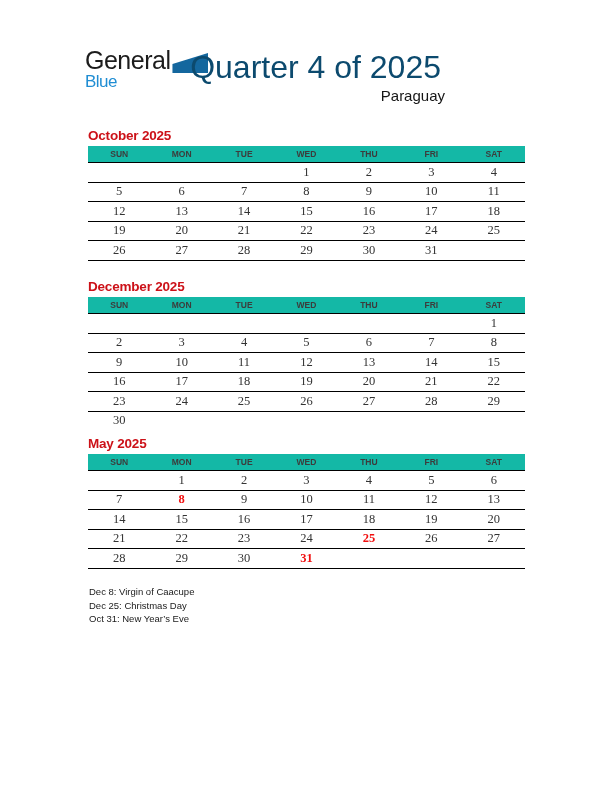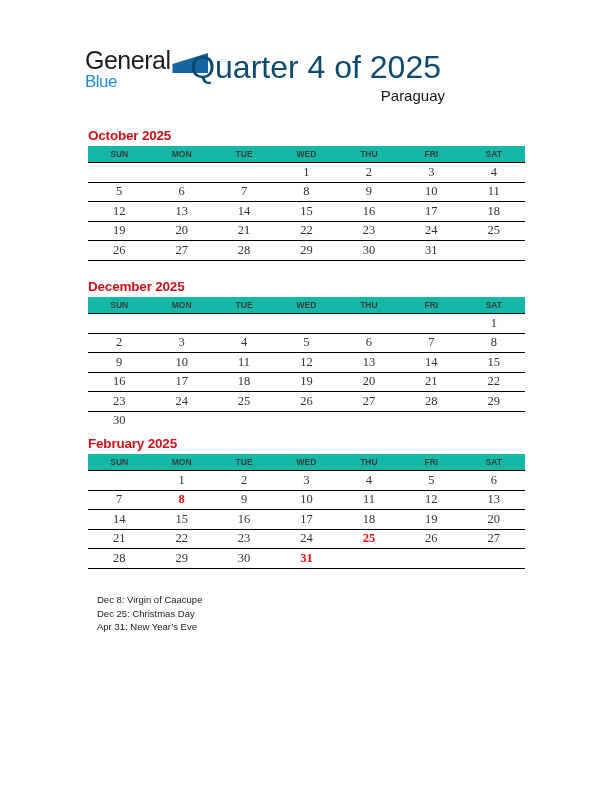--- a/index.html
+++ b/index.html
@@ -58,21 +58,21 @@
   }
   .cal-row.no-border{border-bottom:none;}
   .cal-cell{
     text-align:center;
     font-family:"Liberation Serif","DejaVu Serif",serif;
     font-size:12.5px;color:#333333;
   }
   .cal-cell.holiday{color:#f10f0f;font-weight:bold;}
   
   .holiday-list{
-    position:absolute;left:89px;top:585px;margin:8px;padding:0;list-style:none;
+    position:absolute;left:89px;top:585px;margin:0;padding:0;list-style:none;
   }
   .holiday-list li{
     font-size:9.5px;line-height:13.5px;color:#1a1a1a;
   }
 </style>
 </head>
 <body>
 
 <div class="page">
 
@@ -207,21 +207,21 @@
           <span class="cal-cell">30</span>
           <span class="cal-cell"></span>
           <span class="cal-cell"></span>
           <span class="cal-cell"></span>
           <span class="cal-cell"></span>
           <span class="cal-cell"></span>
           <span class="cal-cell"></span>
         </div>
       </section>
       <section class="month">
-        <h2 class="month-title">February 2025</h2>
+        <h2 class="month-title">May 2025</h2>
         <div class="cal-head">
           <span class="wd">SUN</span>
           <span class="wd">MON</span>
           <span class="wd">TUE</span>
           <span class="wd">WED</span>
           <span class="wd">THU</span>
           <span class="wd">FRI</span>
           <span class="wd">SAT</span>
         </div>
         <div class="cal-row">
@@ -268,16 +268,16 @@
           <span class="cal-cell"></span>
           <span class="cal-cell"></span>
           <span class="cal-cell"></span>
         </div>
       </section>
     </div>
 
   <ul class="holiday-list">
     <li>Dec 8: Virgin of Caacupe</li>
     <li>Dec 25: Christmas Day</li>
-    <li>Apr 31: New Year’s Eve</li>
+    <li>Oct 31: New Year’s Eve</li>
   </ul>
 
 </div>
 
 </body></html>

